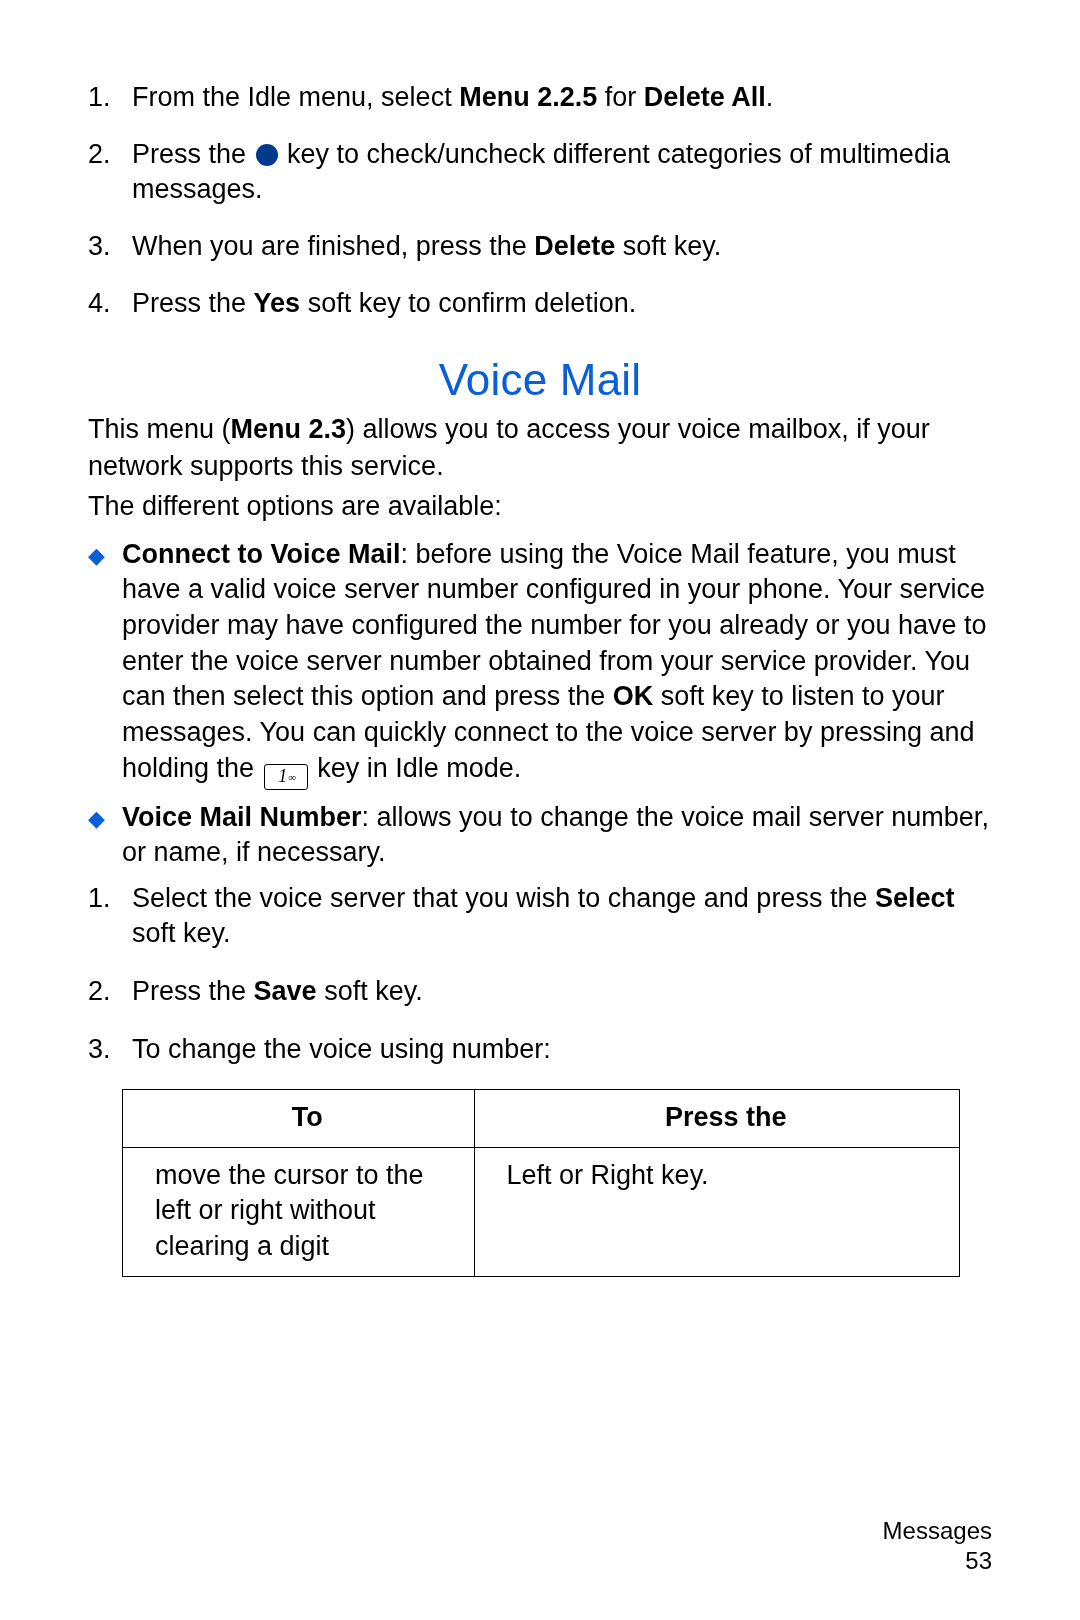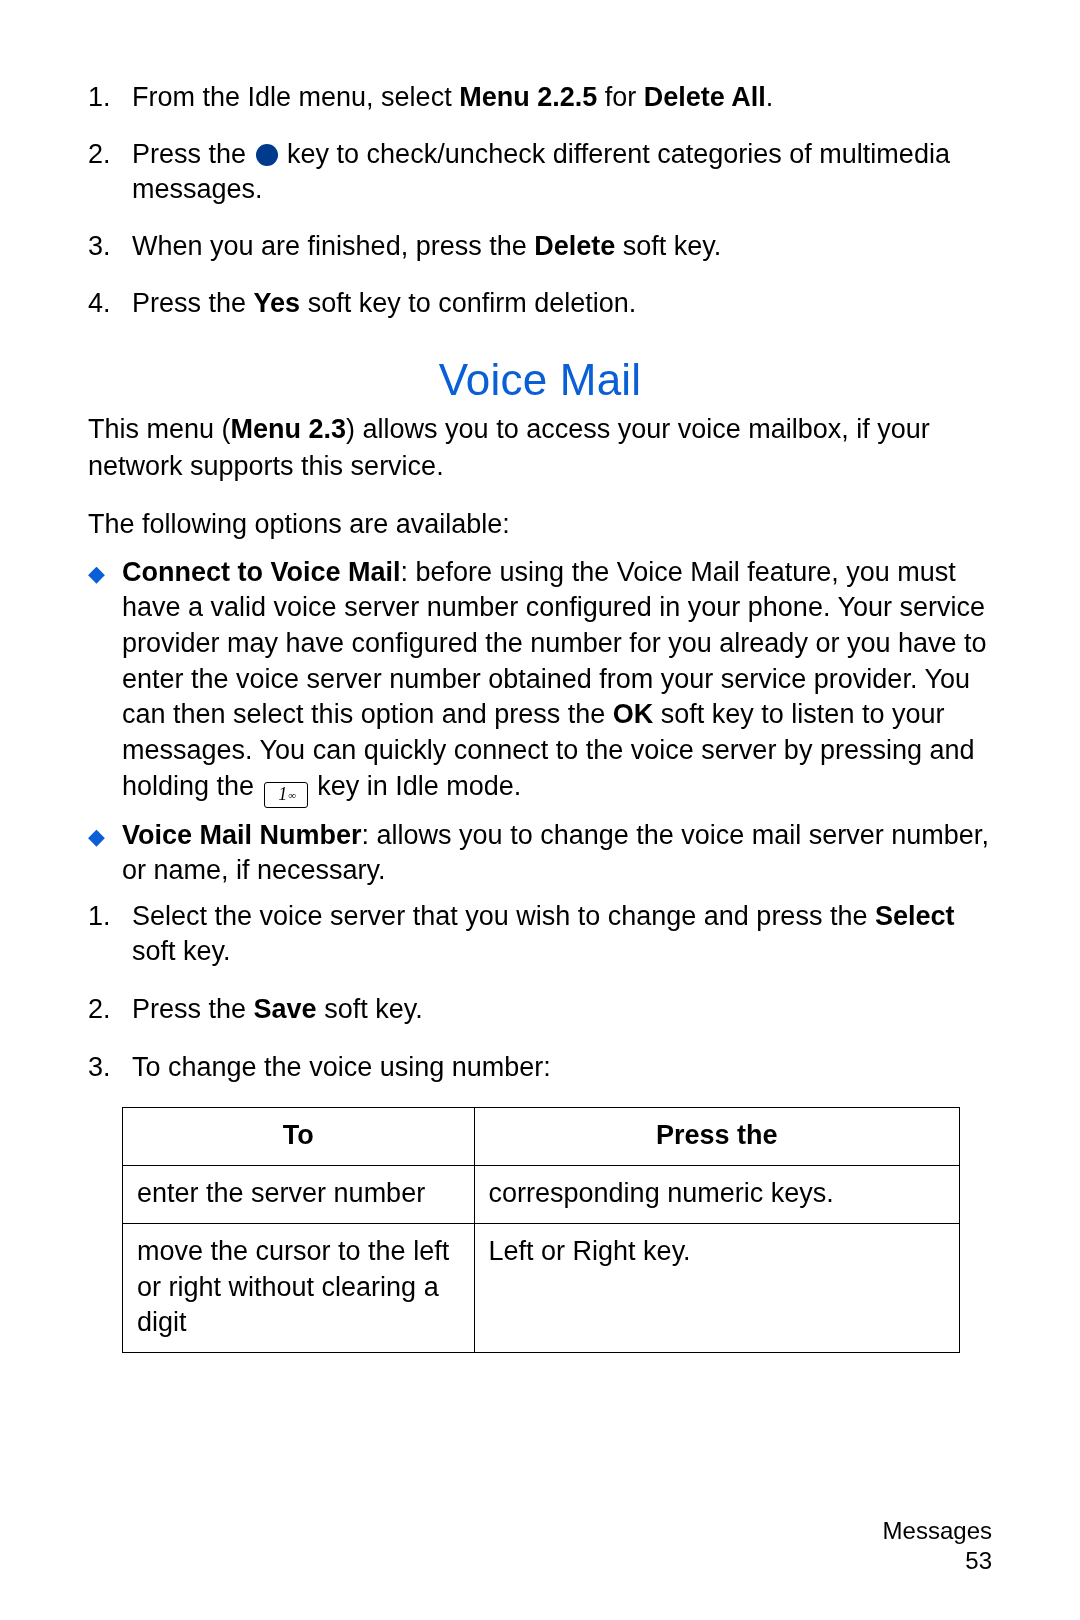--- a/index.html
+++ b/index.html
@@ -32,21 +32,21 @@
       font-weight: 400;
       color: #0a5fd6;
       margin-top: 34px;
       margin-bottom: 6px;
       letter-spacing: 0.2px;
       text-align: center;
     }
     p.intro, p.intro2 {
       font-size: 27px;
       line-height: 1.35;
-      margin-bottom: 22px;
+      margin-bottom: 4px;
     }
     p.intro2 { margin-bottom: 12px; }
     ul.bullets {
       list-style: none;
       padding-left: 0;
       margin-left: 0;
     }
     ul.bullets > li {
       display: flex;
       font-size: 27px;
@@ -123,21 +123,21 @@
     ol.sub-list > li .num { min-width: 44px; }
     ol.sub-list > li .content { flex: 1; }
     table.ref-table {
       border-collapse: collapse;
       margin: 8px 0 0 34px;
       width: 838px;
       font-size: 27px;
     }
     table.ref-table th, table.ref-table td {
       border: 1.5px solid #000;
-      padding: 10px 14px 12px 14px;
+      padding: 10px 14px 12px 32px;
       text-align: left;
       vertical-align: top;
       line-height: 1.3;
     }
     table.ref-table th {
       font-weight: 700;
       text-align: center;
     }
     table.ref-table th:first-child { width: 42%; }
     .footer {
@@ -167,21 +167,21 @@
     </li>
     <li>
       <span class="num">4.</span>
       <span class="content"><span>Press the </span><span class="bold">Yes</span><span> soft key to confirm deletion.</span></span>
     </li>
   </ol>
 
 <h2 class="heading">Voice Mail</h2>
 
 <p class="intro"><span>This menu (</span><span class="bold">Menu 2.3</span><span>) allows you to access your voice mailbox, if your network supports this service.</span></p>
-<p class="intro2">The following options are available:</p>
+<p class="intro2">The different options are available:</p>
 
 <ul class="bullets">
     <li>
       <span class="diamond">◆</span>
       <span class="content"><span class="bold">Connect to Voice Mail</span><span>: before using the Voice Mail feature, you must have a valid voice server number configured in your phone. Your service provider may have configured the number for you already or you have to enter the voice server number obtained from your service provider. You can then select this option and press the </span><span class="bold">OK</span><span> soft key to listen to your messages. You can quickly connect to the voice server by pressing and holding the </span><span class="one-key">1</span><span> key in Idle mode.</span></span>
     </li>
     <li>
       <span class="diamond">◆</span>
       <span class="content"><span class="bold">Voice Mail Number</span><span>: allows you to change the voice mail server number, or name, if necessary.</span></span>
     </li>
@@ -204,24 +204,20 @@
 
 <table class="ref-table">
   <thead>
     <tr>
       <th>To</th>
       <th>Press the</th>
     </tr>
   </thead>
   <tbody>
       <tr>
-        <td><span>enter the server number</span></td>
-        <td><span>corresponding numeric keys.</span></td>
-      </tr>
-      <tr>
         <td><span>move the cursor to the left or right without clearing a digit</span></td>
         <td><span>Left or Right key.</span></td>
       </tr>
     </tbody>
 </table>
 
 <div class="footer">
   <div>Messages</div>
   <div>53</div>
 </div>

